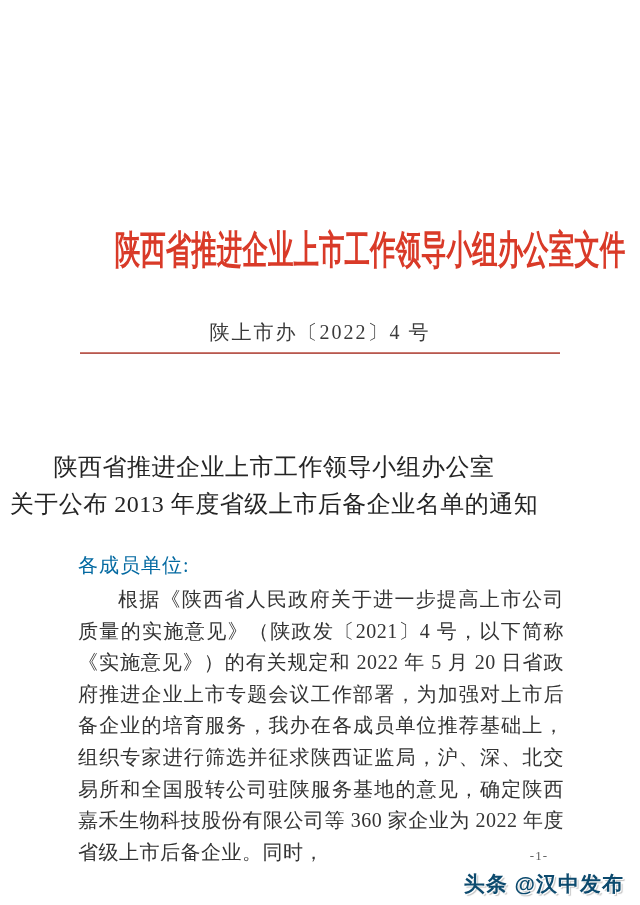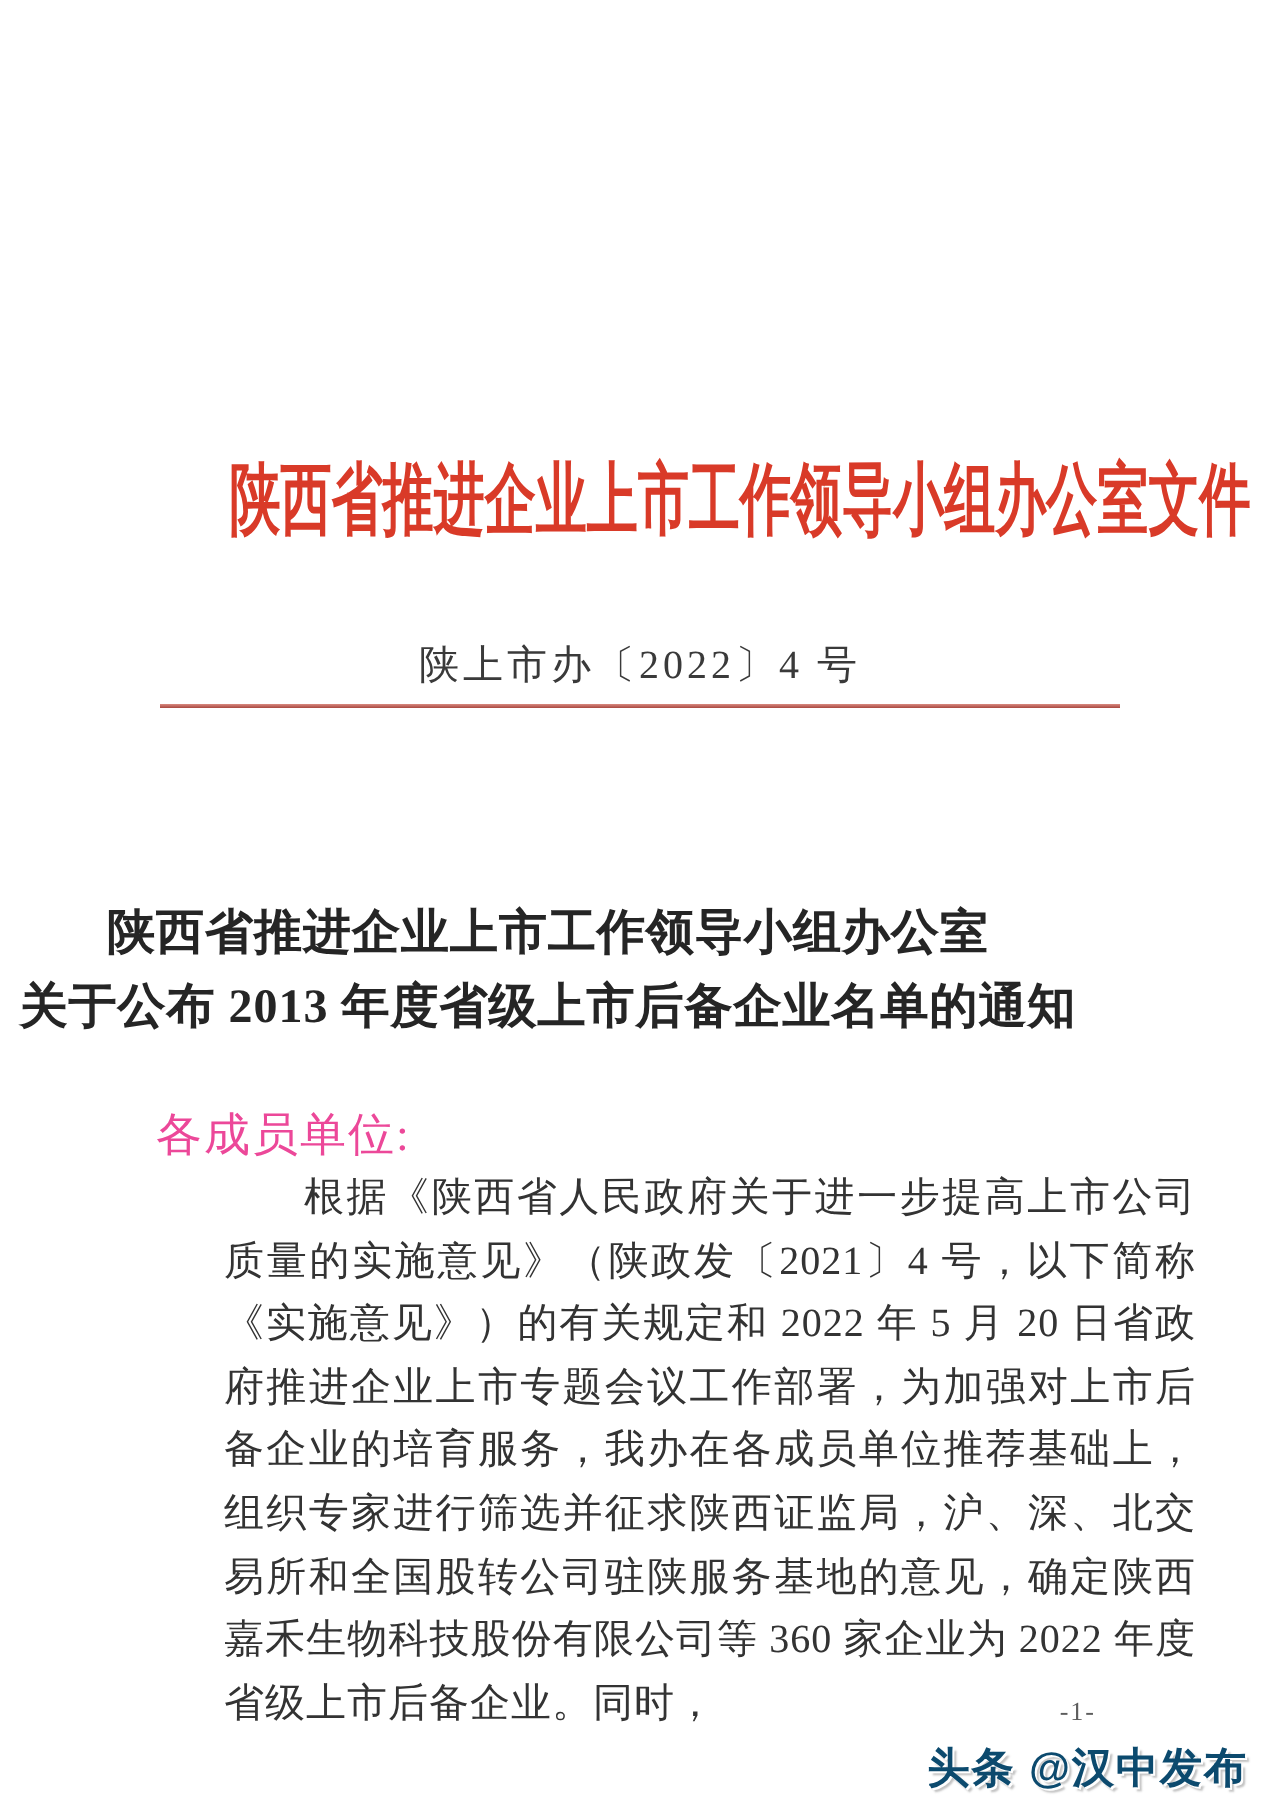--- a/index.html
+++ b/index.html
@@ -54,48 +54,47 @@
     height: 2px;
     background: linear-gradient(to bottom, #d98a80, #a84840);
   }
   
   .doc-title {
     position: absolute;
     top: 449px;
     left: 0;
     width: 548px;
     text-align: center;
-    font-weight: bold;
+    font-weight: normal;
     color: #252525;
     font-size: 24px;
     line-height: 37px;
     letter-spacing: 0.5px;
   }
   
   .salutation {
     position: absolute;
     top: 552px;
     left: 78px;
-    font-size: 23px;
-    color: #ec4899;
+    font-size: 20px;
+    color: #0369a1;
     letter-spacing: 1px;
   }
   .paragraph {
     position: absolute;
     top: 584px;
     left: 78px;
     width: 486px;
     font-size: 20px;
     line-height: 31.6px;
     color: #333333;
     text-align: justify;
     text-justify: inter-ideograph;
     text-indent: 2em;
     letter-spacing: 0.5px;
-    margin-left: 34px;
   }
   
   .page-number {
     position: absolute;
     top: 848px;
     right: 92px;
     font-size: 13px;
     color: #5d5d5d;
     letter-spacing: 1px;
     font-family: "Liberation Serif", "DejaVu Serif", serif;

